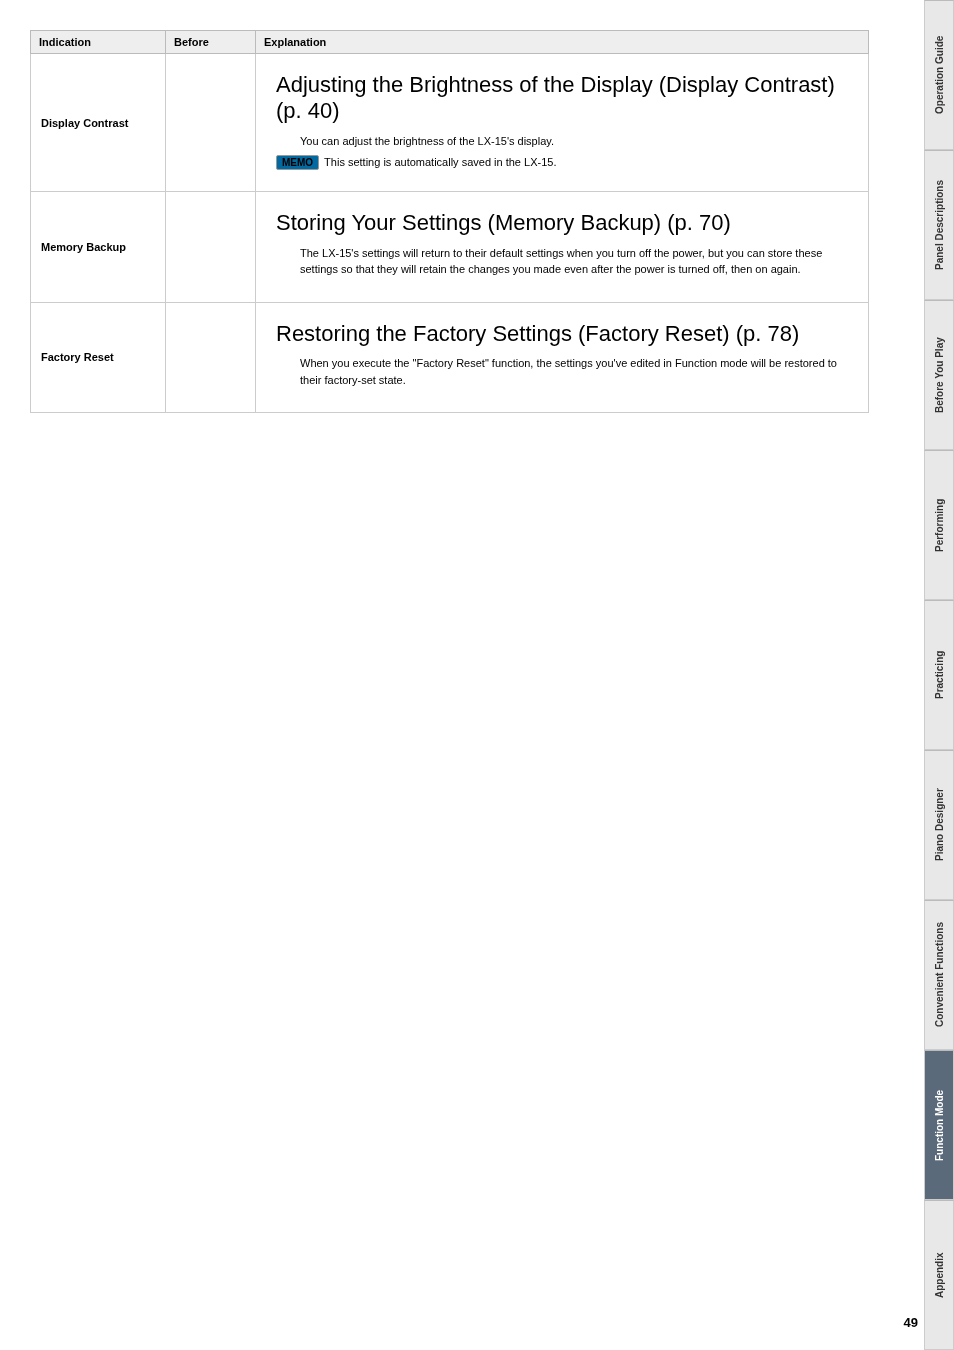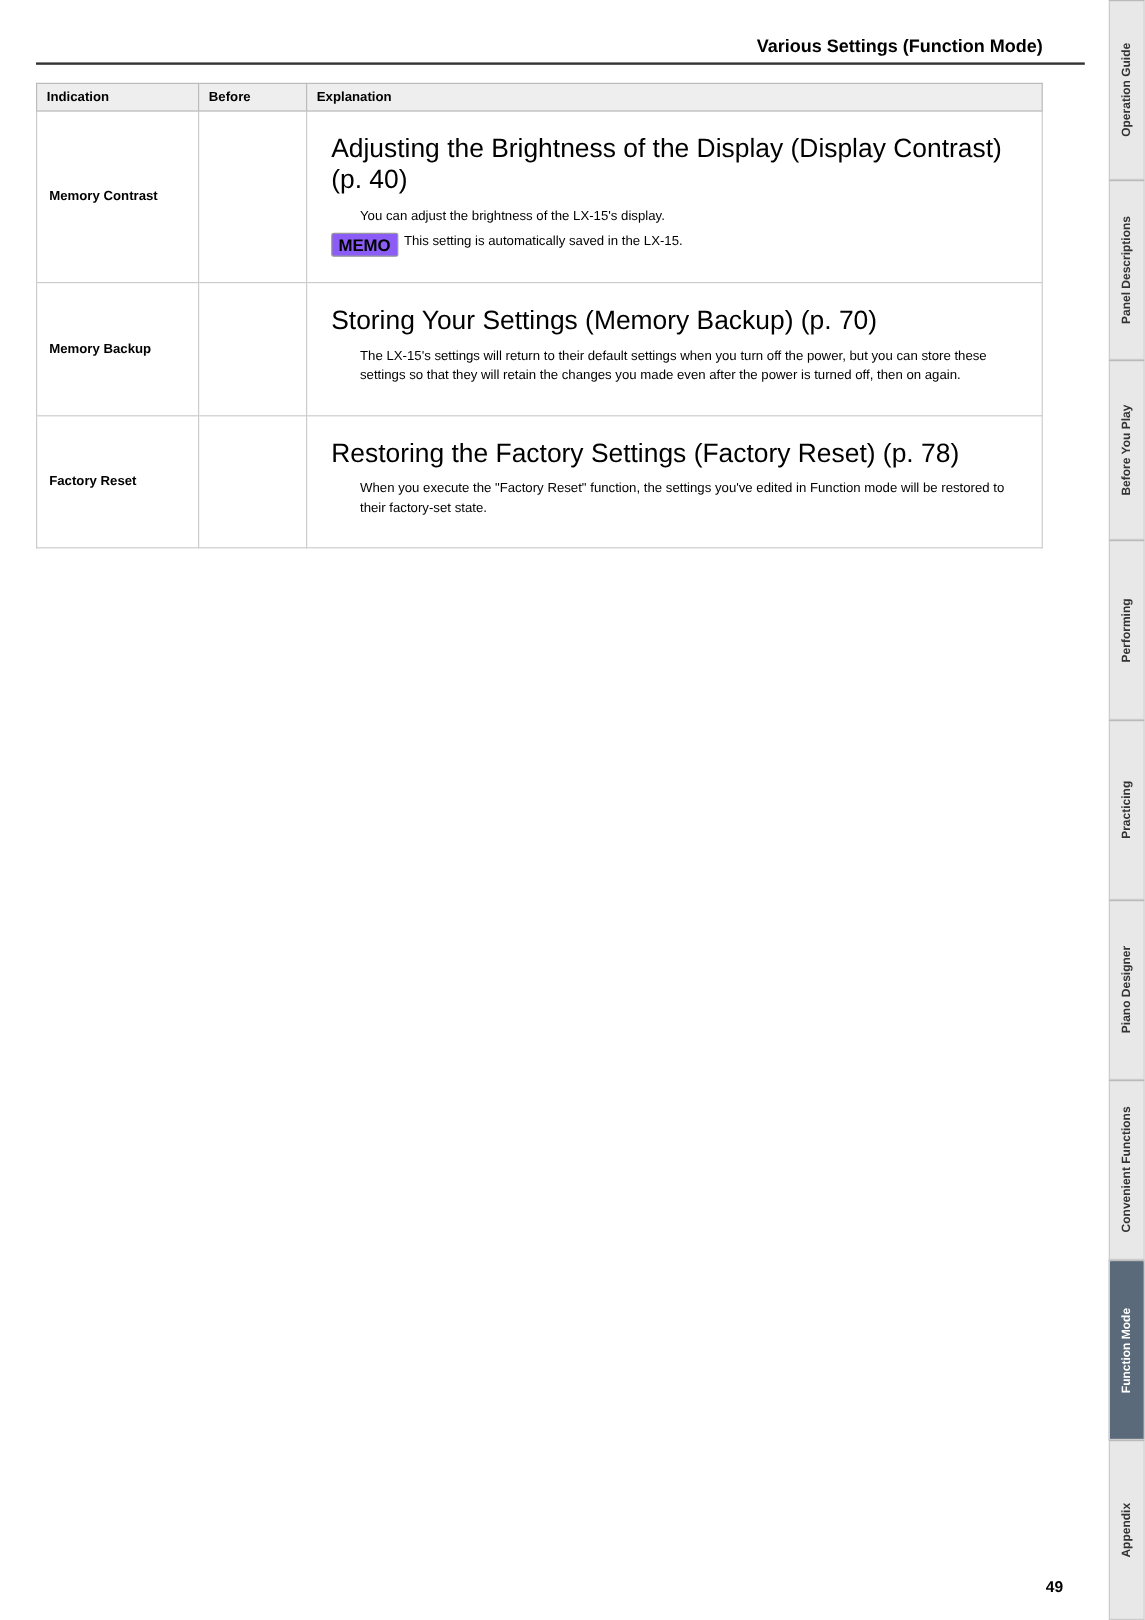--- a/index.html
+++ b/index.html
@@ -120,25 +120,25 @@
 
     .section-desc {
       font-size: 11px;
       margin-bottom: 6px;
       line-height: 1.5;
       margin-left: 24px;
     }
 
     .memo-badge {
       display: inline-block;
-      background: #8b5cf6;
+      background: #0369a1;
       border: 1px solid #999;
       border-radius: 2px;
       padding: 1px 5px;
-      font-size: 14px;
+      font-size: 10px;
       font-weight: bold;
       margin-right: 5px;
       margin-bottom: 3px;
     }
 
     .memo-row {
       display: flex;
       align-items: flex-start;
       font-size: 11px;
       margin-top: 4px;
@@ -150,44 +150,43 @@
     }
 
     .section-inner {
       padding: 10px 10px;
     }
 
     
     .page-number {
       position: absolute;
       bottom: 20px;
-      right: 68px;
+      right: 36px;
       font-size: 13px;
       font-weight: bold;
     }
   </style>
 </head>
 <body>
 
 <div class="page-wrapper">
 
-  <div class="page-title">Various Settings (Function Mode)</div>
 
   <div class="main-content">
     <table class="settings-table">
       <thead>
         <tr>
           <th class="indication-col">Indication</th>
           <th class="value-col">Before</th>
           <th class="explanation-col">Explanation</th>
         </tr>
       </thead>
       <tbody id="table-body">
       <tr>
-            <td class="indication-col">Memory Contrast</td>
+            <td class="indication-col">Display Contrast</td>
             <td class="value-col"></td>
             <td class="explanation-col">
               <div class="section-inner">
                 <div class="section-heading">Adjusting the Brightness of the Display (Display Contrast) (p. 40)</div>
                 <div class="section-desc">You can adjust the brightness of the LX-15's display.</div>
                 <div class="memo-row">
                   <span class="memo-badge">MEMO</span>
                   <span class="memo-text">This setting is automatically saved in the LX-15.</span>
                 </div>
               </div>

